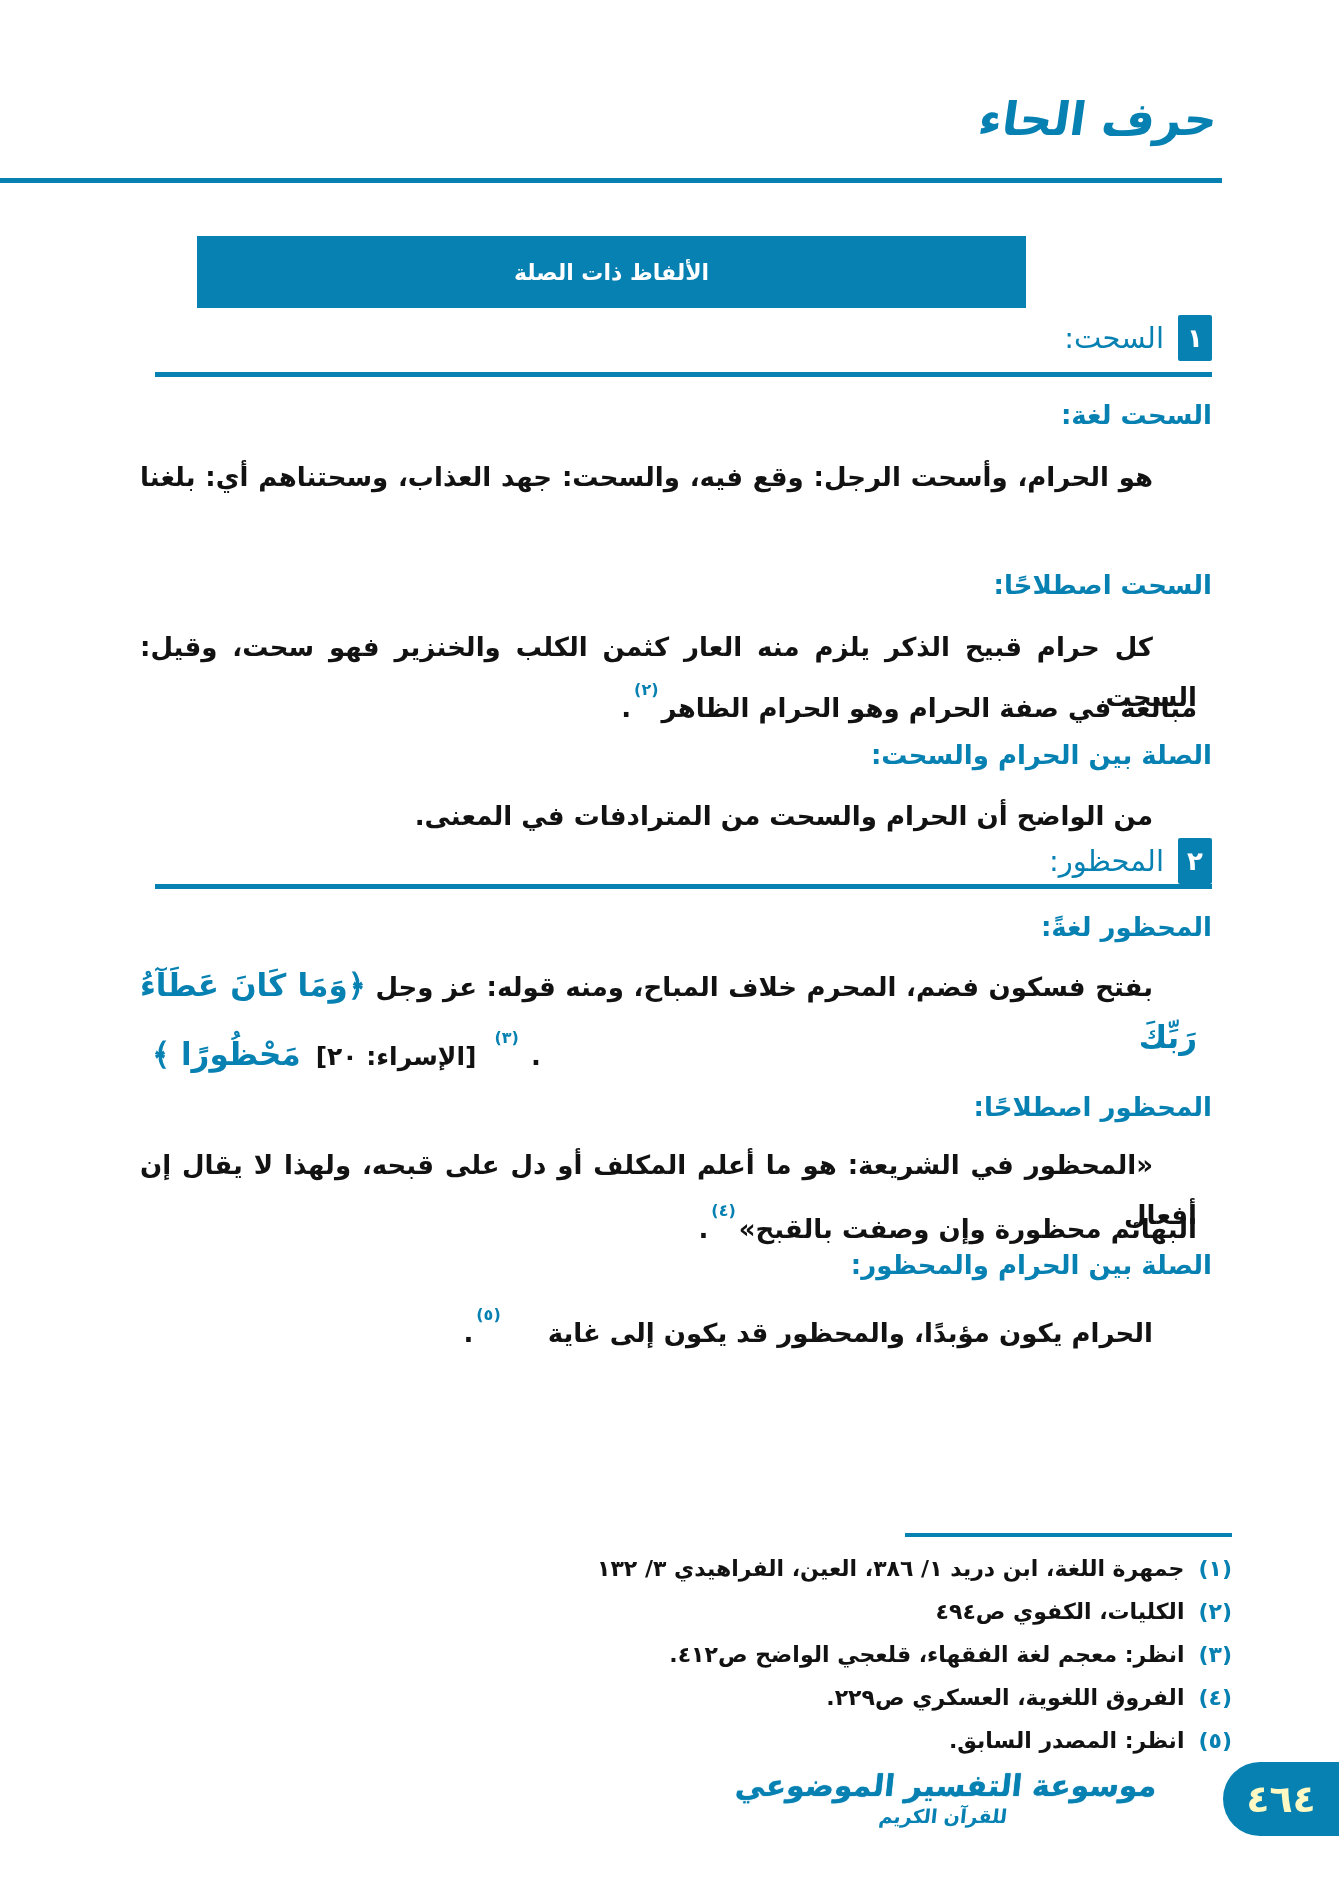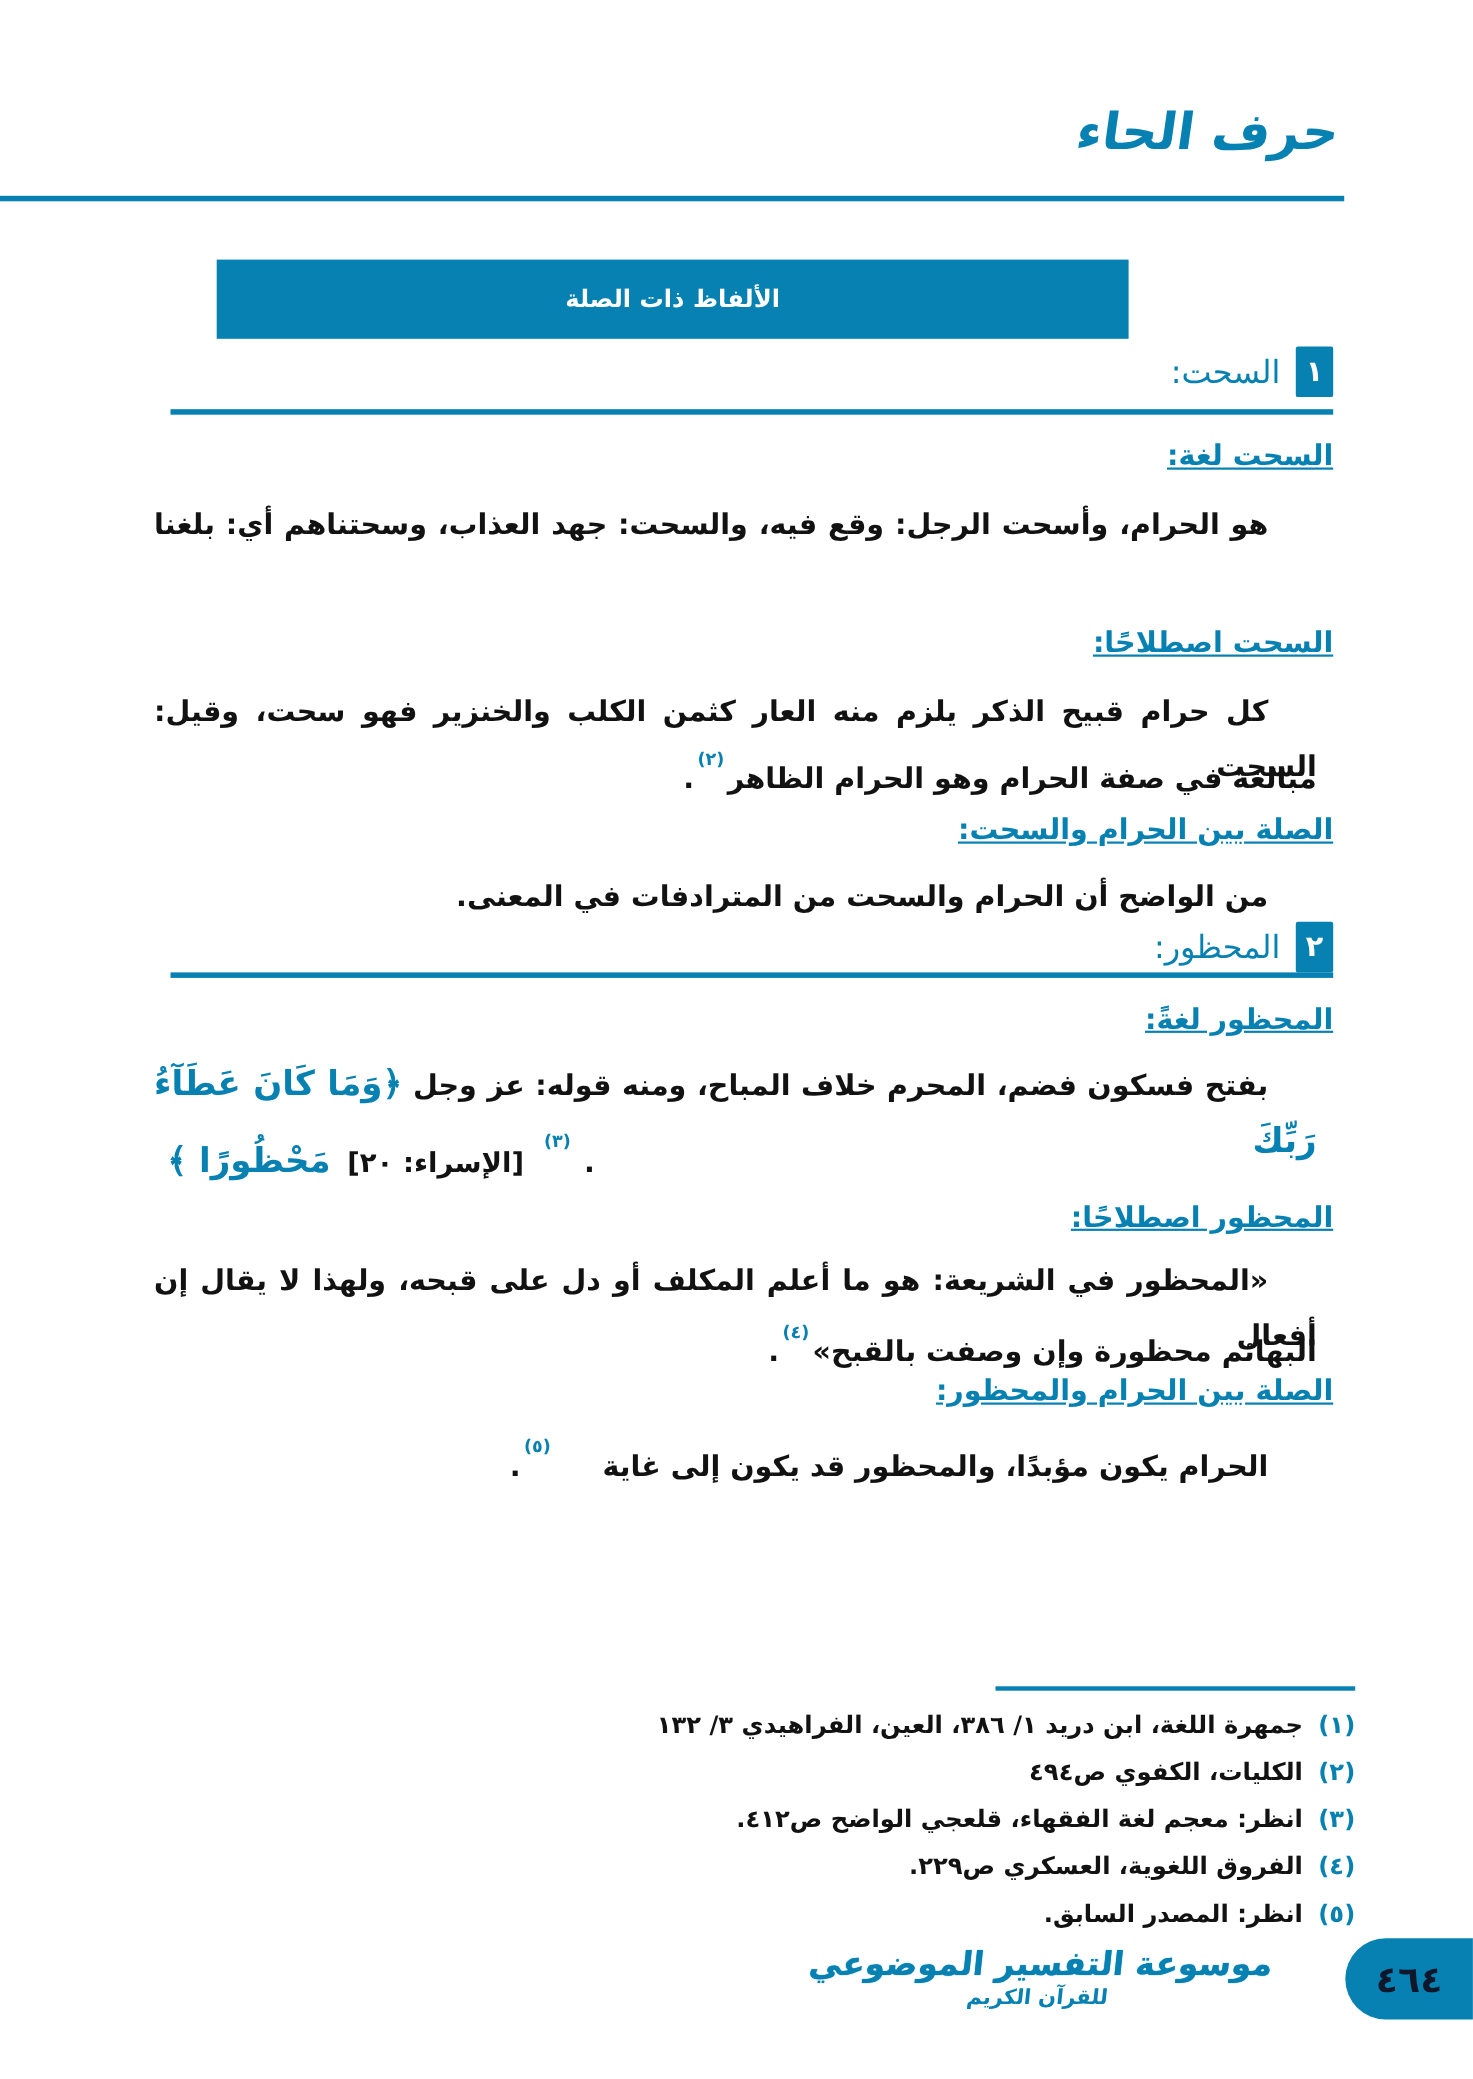--- a/index.html
+++ b/index.html
@@ -19,21 +19,21 @@
 
   
   .secrow { position:absolute; right:127px; display:flex; direction:rtl; align-items:center; gap:14px; }
   .badge { width:34px; height:46px; background:var(--accent); color:#fff; display:flex;
            align-items:center; justify-content:center; font-size:26px; font-weight:bold; border-radius:2px; }
   .sectitle { color:var(--accent); font-size:29px; font-weight:normal; }
   .rule { position:absolute; left:155px; width:1057px; height:5px; background:var(--accent); }
 
   
   .h { position:absolute; right:127px; color:var(--accent); font-size:26px; font-weight:bold;
-       direction:rtl; white-space:nowrap;text-decoration:underline; }
+       direction:rtl; white-space:nowrap; }
   .bl { position:absolute; left:140px; width:1057px; direction:rtl; text-align:right;
         color:var(--ink); font-size:26px; font-weight:bold; line-height:50px; }
   .bl.just { text-align:justify; text-align-last:justify; }
   .bl.ind { text-indent:44px; }
   .bl sup.ref { display:inline-block; font-size:16px; color:var(--accent);
                 position:relative; top:-12px; font-weight:bold; padding:0 3px; }
   .quran { color:var(--accent); font-size:31px; font-weight:bold; }
   .verse2 { direction:ltr; text-align:left; padding-left:12px; }
   .verse2 > span, .verse2 > sup { display:inline-block; direction:rtl; }
   .verse2 .cite { font-size:25px; padding:0 6px; }
@@ -46,21 +46,21 @@
   .fntext { color:var(--ink); }
 
   
   .logo { position:absolute; left:700px; top:1768px; width:490px; text-align:center;
           color:var(--accent); transform:skewX(-6deg); }
   .logo1 { font-size:30px; font-weight:bold; text-shadow:0 0 1px var(--accent); }
   .logo2 { font-size:19px; font-weight:bold; margin-top:2px; }
   .pagenum { position:absolute; left:1223px; top:1762px; width:116px; height:74px;
              background:var(--accent); border-radius:37px 0 0 37px; display:flex;
              align-items:center; justify-content:center; }
-  .pagenum span { color:#0f172a; font-size:33px; font-weight:bold; }
+  .pagenum span { color:#fef9c3; font-size:38px; font-weight:bold; }
 </style>
 </head>
 <body>
 
 <div class="page">
 
   <div class="callig">حرف الحاء</div>
   <div class="hrule"></div>
 
   <div class="banner">

